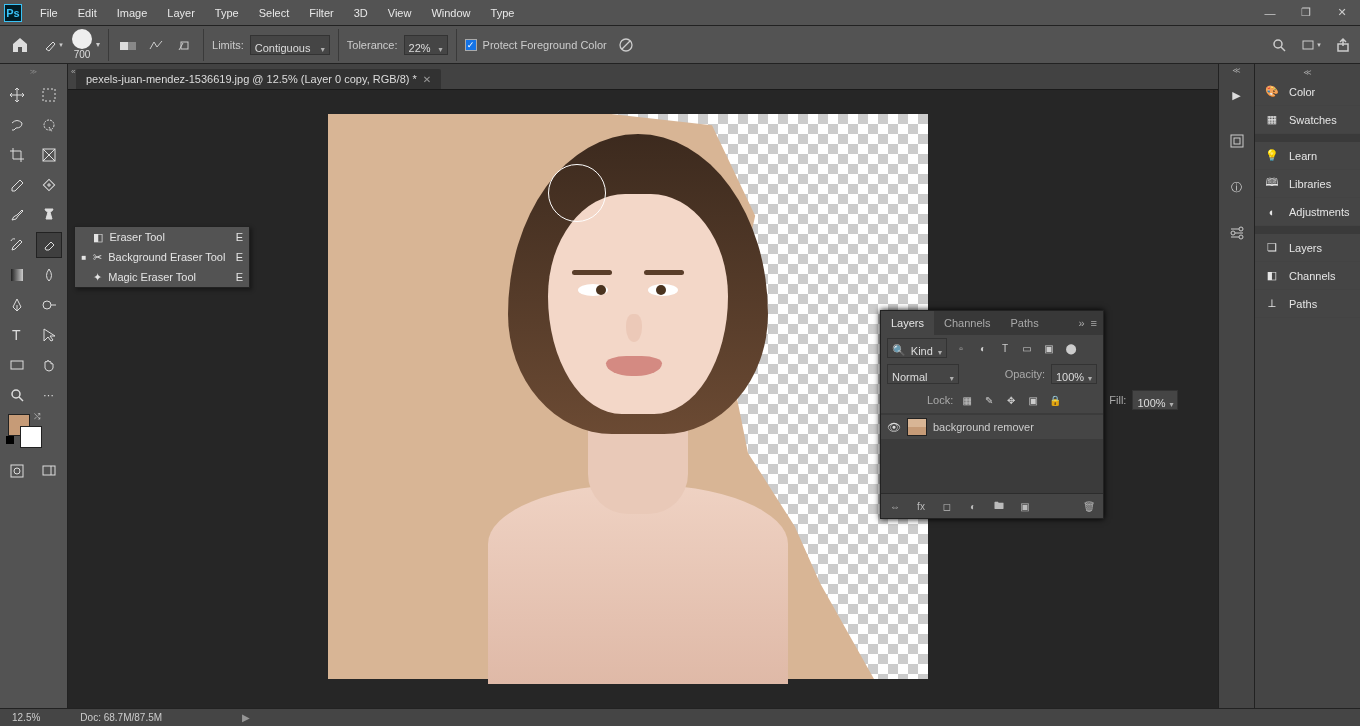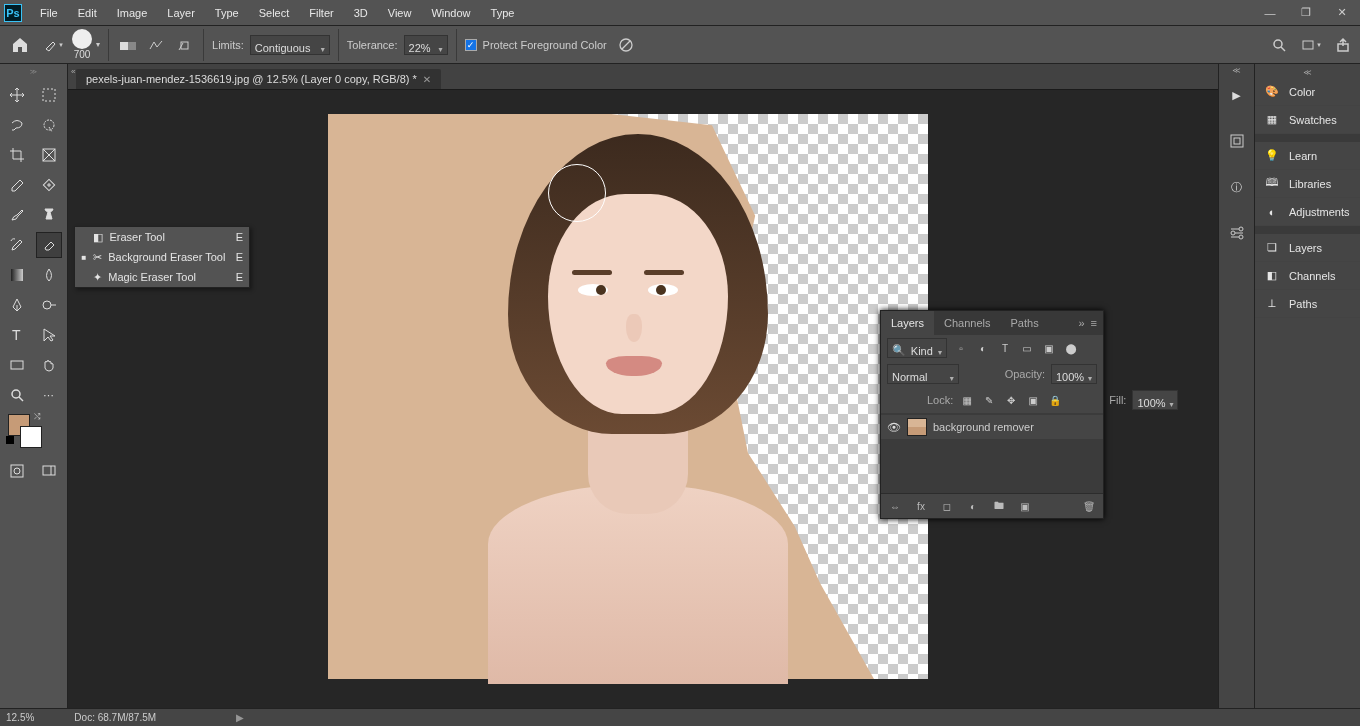--- a/index.html
+++ b/index.html
@@ -99,21 +99,21 @@
 .lp-foot span{ width:16px; height:16px; display:flex; align-items:center; justify-content:center; color:#bbb; font-size:10px;}
 
 
 .rightcol { width:106px; background:#454545; border-left:1px solid #222; display:flex; flex-direction:column; padding-top:4px;}
 .rightcol .hndl{ height:10px; text-align:center; color:#aaa; font-size:8px;}
 .rrow{ display:flex; align-items:center; height:28px; gap:8px; padding:0 8px; font-size:11px; color:#e6e6e6; border-bottom:1px solid #3a3a3a25;}
 .ricon{ width:18px; height:18px; display:flex; align-items:center; justify-content:center;}
 .rsection-gap{ height:8px; background:#3a3a3a;}
 
 
-.status{ height:18px; background:#454545; border-top:1px solid #222; display:flex; align-items:center; font-size:10px; color:#ccc; padding:0 6px; gap:40px;}
+.status{ height:18px; background:#454545; border-top:1px solid #222; display:flex; align-items:center; font-size:10px; color:#ccc; padding:0 12px; gap:40px;}
 .status .arrow{ margin-left:40px; opacity:.6;}
 </style>
 </head>
 <body>
 
 <div class="menubar">
   <div class="ps-logo">Ps</div>
   <div class="item">File</div>
   <div class="item">Edit</div>
   <div class="item">Image</div>

